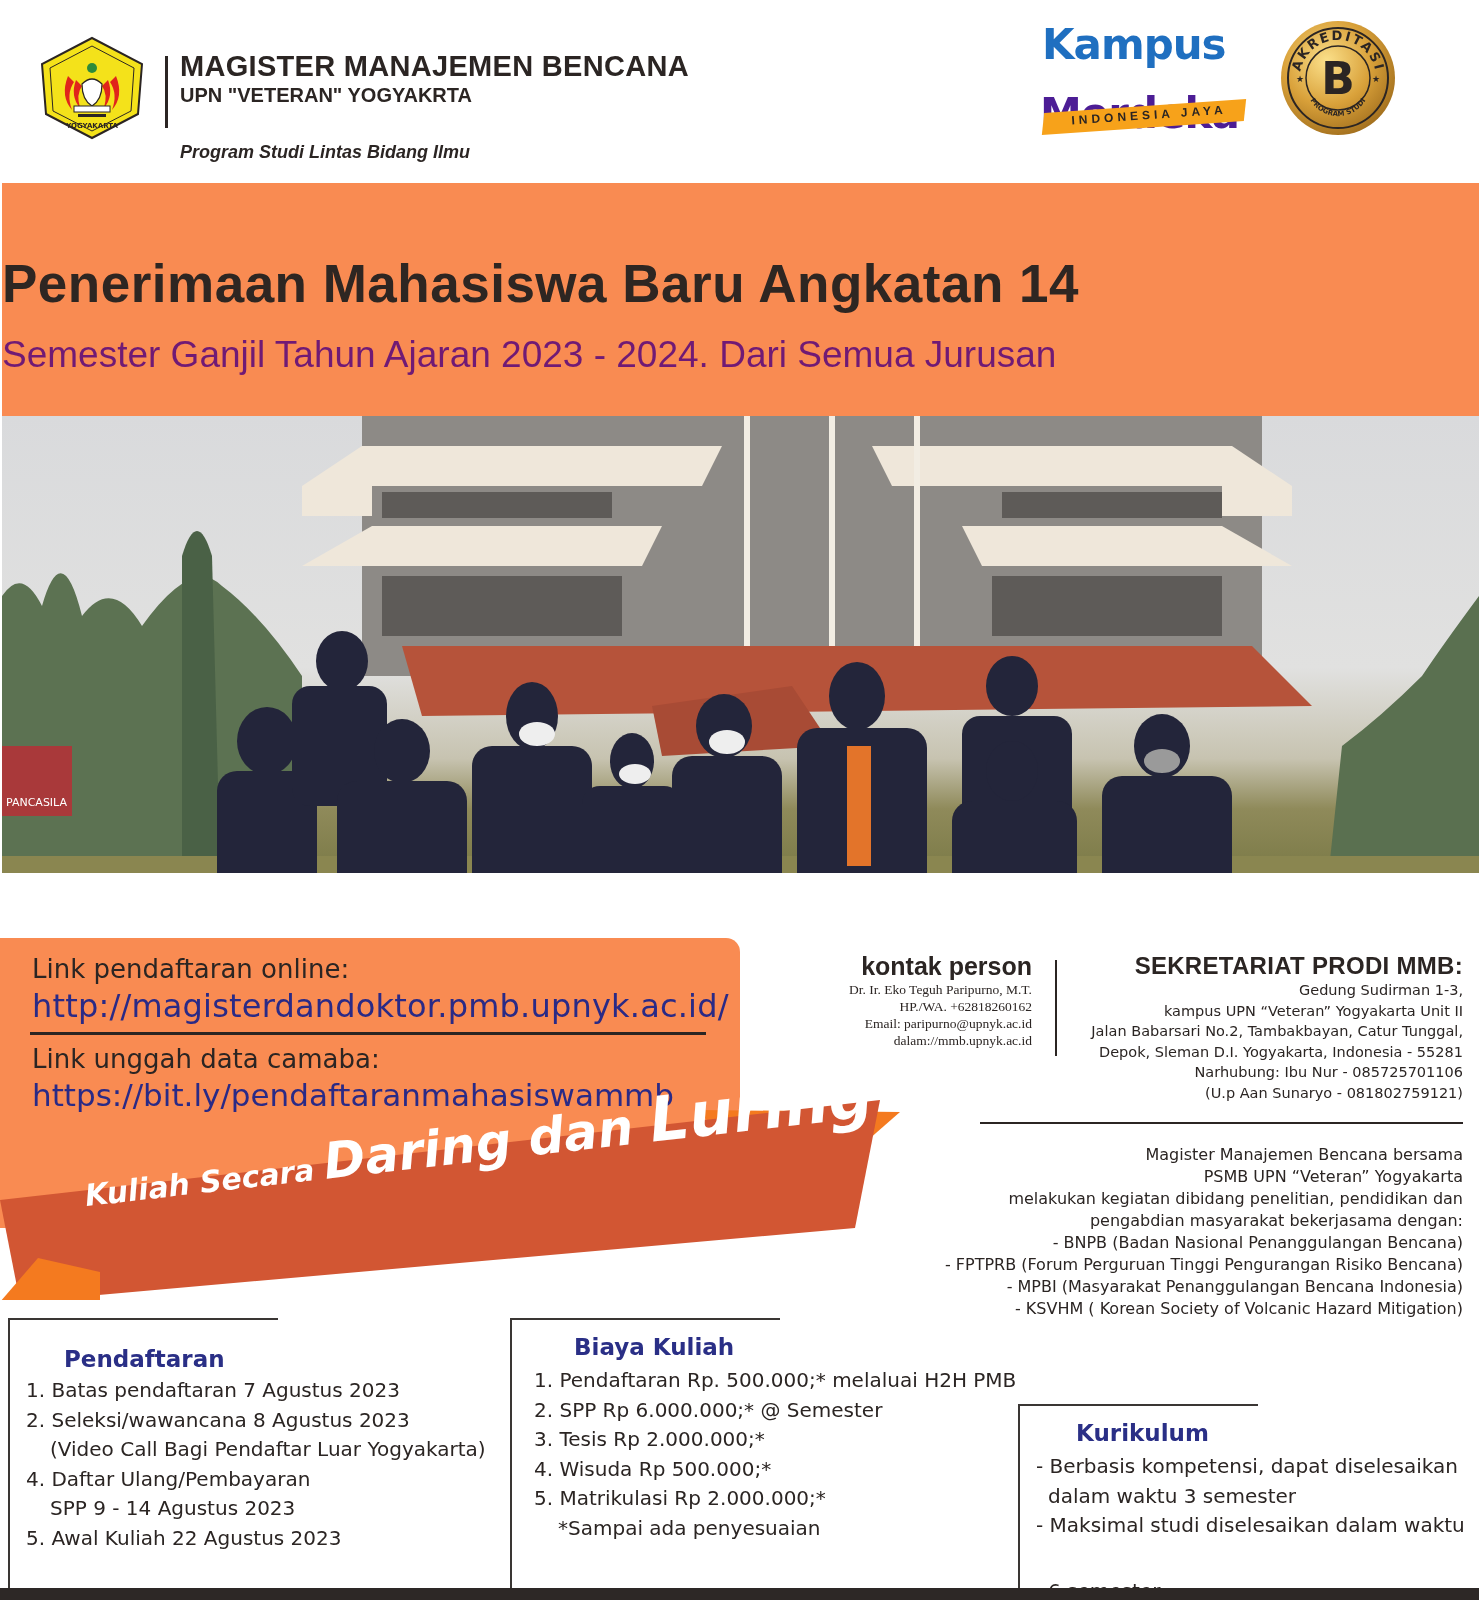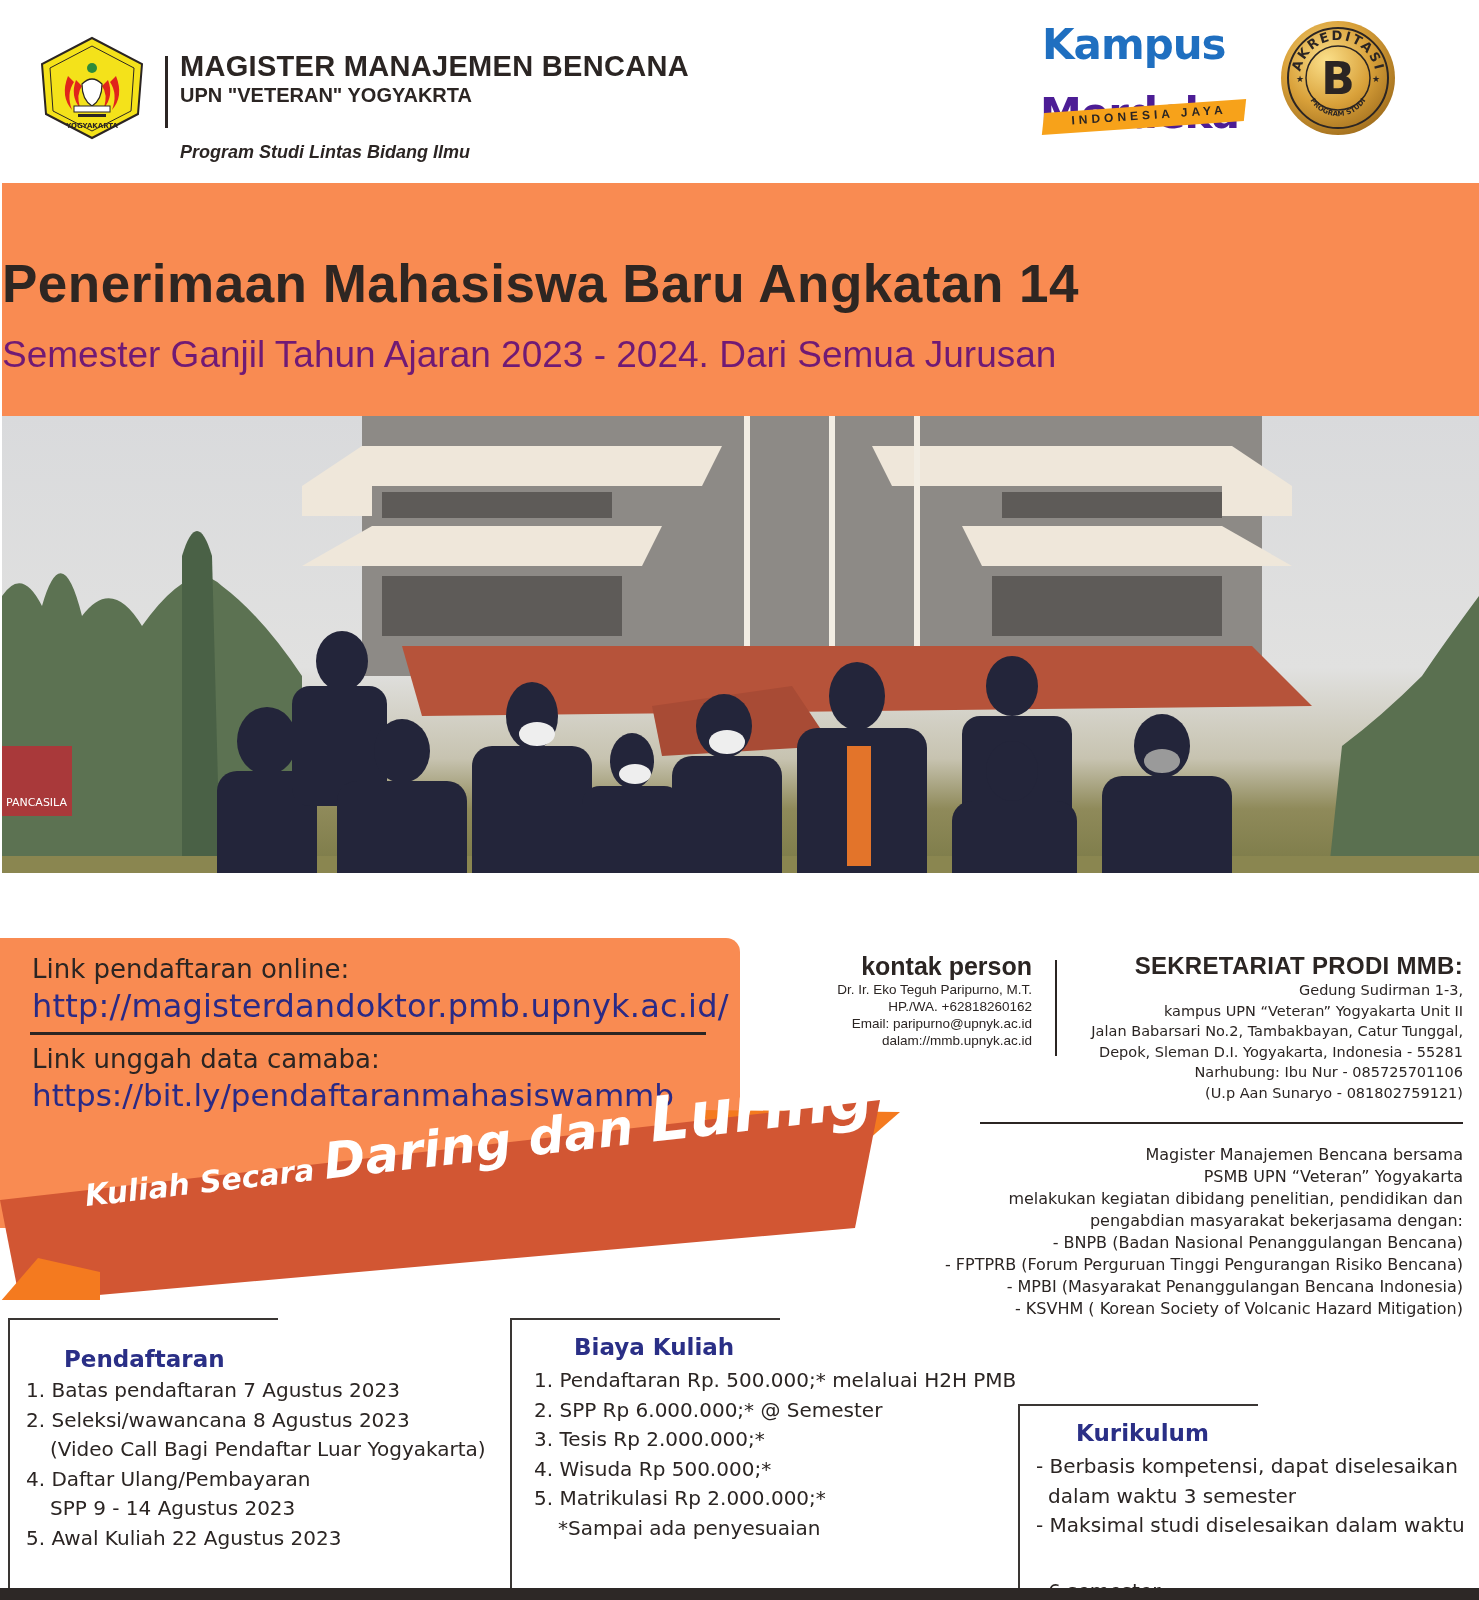--- a/index.html
+++ b/index.html
@@ -43,21 +43,21 @@
 
     .ribbon-svg { position: absolute; left: 0; top: 1040px; }
     .ribbon-text { position: absolute; left: 88px; top: 1148px; transform: rotate(-6.5deg); transform-origin: left bottom; white-space: nowrap; color: #ffffff; font-weight: bold; font-style: italic; font-family: "DejaVu Sans", sans-serif; }
     .ribbon-text .small { font-size: 30px; }
     .ribbon-text .big { font-size: 50px; }
     .ribbon-text .bigger { font-size: 62px; }
 
     
     .contact { position: absolute; left: 780px; top: 952px; width: 252px; text-align: right; }
     .contact-title { font-size: 25px; font-weight: bold; color: #2b2523; }
-    .contact-line { font-size: 13.5px; color: #2b2523; line-height: 17px; font-family: Liberation Sans, sans-serif; }
+    .contact-line { font-size: 13.5px; color: #2b2523; line-height: 17px; font-family: Liberation Serif, serif; }
     .contact-divider { position: absolute; left: 1055px; top: 960px; width: 2px; height: 96px; background: #2b2523; }
 
     .sekretariat { position: absolute; left: 1060px; top: 952px; width: 403px; text-align: right; }
     .sek-title { font-size: 24px; font-weight: bold; color: #2b2523; letter-spacing: 0.3px; }
     .sek-line { font-size: 14.5px; color: #2b2523; line-height: 20.5px; font-family: "DejaVu Sans", sans-serif; }
 
     .sek-rule { position: absolute; left: 980px; top: 1122px; width: 483px; height: 2px; background: #2b2523; }
 
     .partner { position: absolute; left: 880px; top: 1144px; width: 583px; text-align: right; }
     .partner-line { font-size: 16px; color: #2b2523; line-height: 22px; font-family: "DejaVu Sans", sans-serif; white-space: nowrap; }

